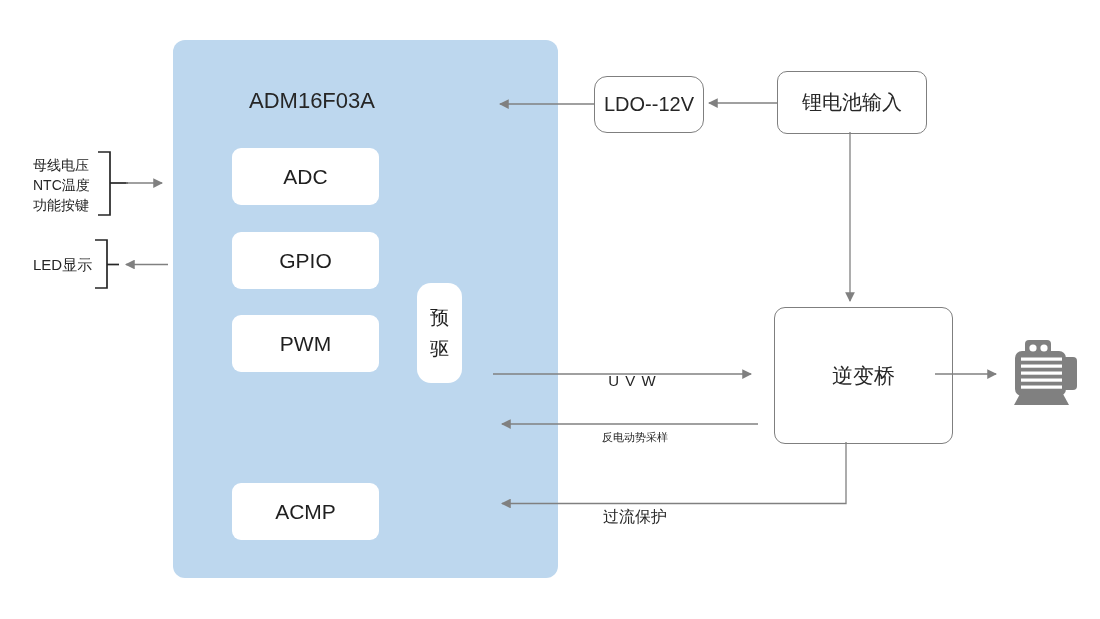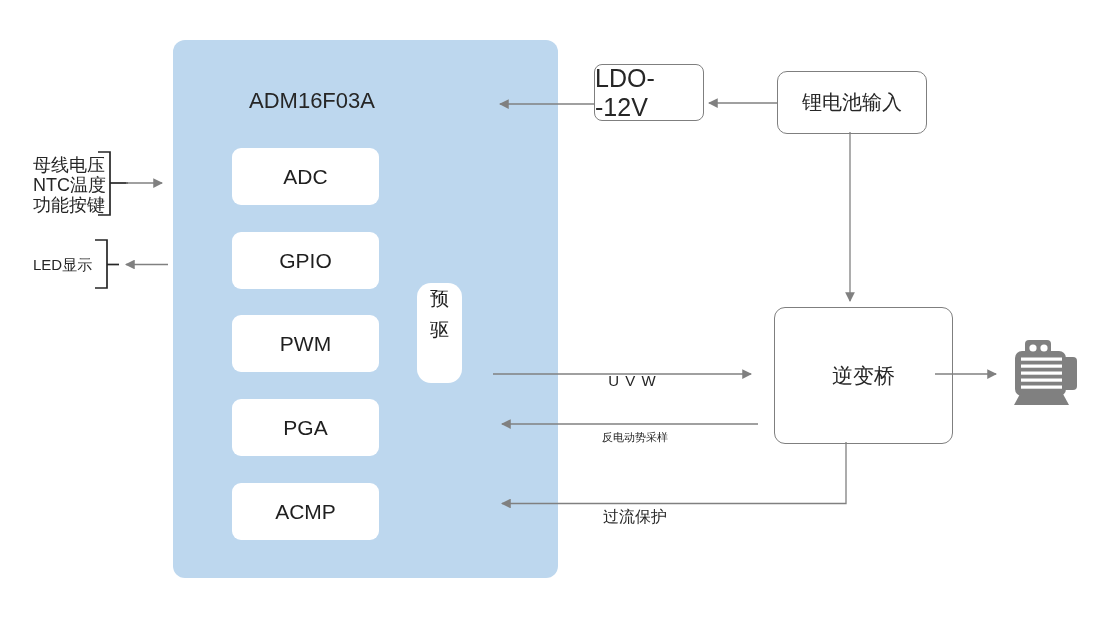--- a/index.html
+++ b/index.html
@@ -13,35 +13,35 @@
         font-size:22px;color:#262626;}
   .module{position:absolute;left:59px;width:147px;height:57px;background:#ffffff;
         border-radius:9px;display:flex;align-items:center;justify-content:center;
         font-size:21px;color:#1f1f1f;}
   .m-adc {top:108px;}
   .m-gpio{top:192px;}
   .m-pwm {top:275px;}
   .m-pga {top:359px;}
   .m-acmp{top:443px;}
   .predriver{position:absolute;left:244px;top:243px;width:45px;height:100px;
-        background:#ffffff;border-radius:14px;display:flex;
+        background:#ffffff;border-radius:14px;display:flex;align-items:center;
         justify-content:center;}
   .predriver-text{width:22px;font-size:19px;line-height:31px;text-align:center;
         word-break:break-all;color:#1f1f1f;}
 
   
   .obox{position:absolute;background:#ffffff;border:1.4px solid #7f7f7f;
         display:flex;align-items:center;justify-content:center;color:#262626;}
-  .ldo{left:594px;top:64px;width:108px;height:55px;border-radius:8px;font-size:25px;}
+  .ldo{left:594px;top:76px;width:108px;height:55px;border-radius:13px;font-size:20px;}
   .battery{left:777px;top:71px;width:148px;height:61px;border-radius:10px;font-size:20px;}
   .inverter{left:774px;top:307px;width:177px;height:135px;border-radius:11px;font-size:21px;}
 
   
   .lbl{position:absolute;color:#262626;}
-  .bus-signals{left:33px;top:155px;font-size:18px;line-height:20px;}
+  .bus-signals{left:33px;top:155px;font-size:14px;line-height:20px;}
   .led-label{left:33px;top:256px;font-size:15px;}
   .uvw-label{left:565px;top:372px;width:135px;text-align:center;font-size:15px;letter-spacing:1px;}
   .bemf-label{left:555px;top:430px;width:160px;text-align:center;font-size:11px;}
   .ocp-label{left:555px;top:507px;width:160px;text-align:center;font-size:16px;}
 
   
   .wires{position:absolute;left:0;top:0;width:1100px;height:619px;pointer-events:none;}
 
   
   .motor{position:absolute;left:1003px;top:338px;width:78px;height:68px;}
@@ -49,21 +49,20 @@
 </head>
 <body>
 
 <div id="canvas">
 
   <div class="chip">
     <div class="chip-title">ADM16F03A</div>
     <div class="module m-gpio">GPIO</div>
     <div class="module m-adc">ADC</div>
     <div class="module m-pwm">PWM</div>
-    <div class="module m-pga">PGA</div>
     <div class="module m-acmp">ACMP</div>
     <div class="predriver">
       <div class="predriver-text">预驱</div>
     </div>
   </div>
 
   <div class="obox ldo">LDO--12V</div>
   <div class="obox battery">锂电池输入</div>
 
   <div class="obox inverter">逆变桥</div>

